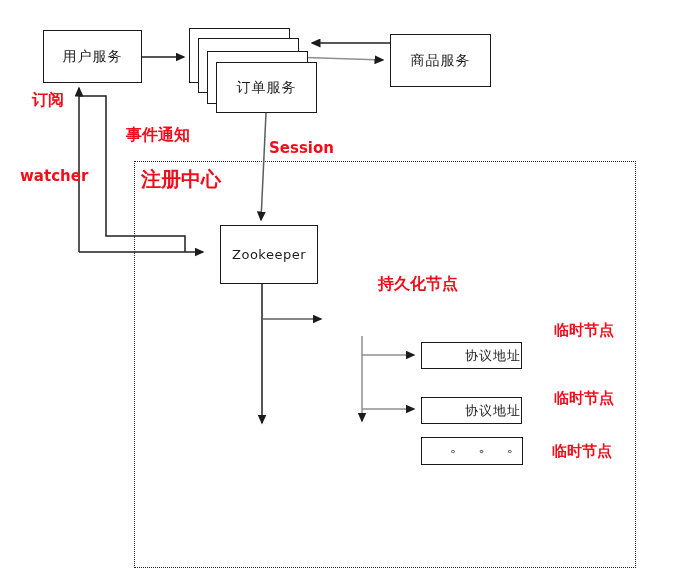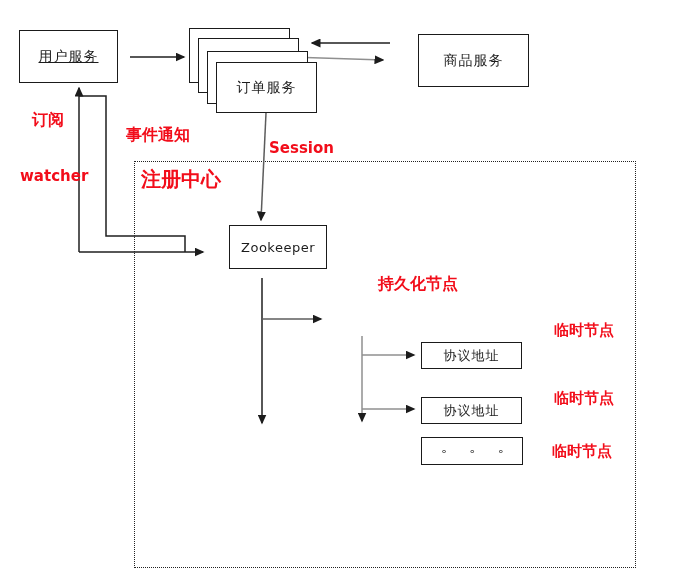--- a/index.html
+++ b/index.html
@@ -20,21 +20,21 @@
   .wD{stroke:var(--c-line-dark);}
   .wM{stroke:var(--c-line-mid);}
   .wG{stroke:var(--c-line-gray);}
   .node{
     position:absolute;background:#ffffff;border:1.6px solid var(--c-box-border);
     display:flex;align-items:center;justify-content:center;
     font-size:14px;color:#1c1c1c;letter-spacing:1px;z-index:3;
     box-sizing:border-box;
   }
   .node.latin{font-size:13px;letter-spacing:0.5px;}
-  .node.small{font-size:13px;}
+  .node.small{font-size:13px;justify-content:flex-end;}
   .stack-layer{position:absolute;background:#ffffff;border:1.6px solid var(--c-box-border);z-index:3;box-sizing:border-box;}
   .registry-box{
     position:absolute;left:134px;top:161px;width:502px;height:407px;
     border:1.6px dotted #222;z-index:1;box-sizing:border-box;
   }
   .lbl{
     position:absolute;color:var(--c-label-red);font-weight:bold;
     font-size:15px;white-space:nowrap;z-index:4;line-height:1;
   }
   .ellipsis-node{letter-spacing:9px;text-indent:9px;font-size:11px;color:#333;}
@@ -71,53 +71,53 @@
 
     <line class="wM" x1="262" y1="319" x2="321" y2="319" marker-end="url(#ah)"></line>
 
     <line class="wG" x1="362" y1="336" x2="362" y2="421" marker-end="url(#ah)"></line>
 
     <line class="wG" x1="362" y1="355" x2="414" y2="355" marker-end="url(#ah)"></line>
 
     <line class="wG" x1="362" y1="409" x2="414" y2="409" marker-end="url(#ah)"></line>
   </svg>
 
-  <div class="node" style="left:19px;top:30px;width:99px;height:53px;text-decoration:underline;">
+  <div class="node" style="left:43px;top:30px;width:99px;height:53px;">
     <span>用户服务</span>
   </div>
 
   <div class="stack-layer" style="left:189px;top:28px;width:101px;height:55px;"></div>
   <div class="stack-layer" style="left:198px;top:38px;width:101px;height:55px;"></div>
   <div class="stack-layer" style="left:207px;top:51px;width:101px;height:53px;"></div>
   <div class="node" style="left:216px;top:62px;width:101px;height:51px;z-index:3;">
     <span>订单服务</span>
   </div>
 
-  <div class="node" style="left:390px;top:34px;width:111px;height:53px;margin-left:28px;">
+  <div class="node" style="left:390px;top:34px;width:101px;height:53px;">
     <span>商品服务</span>
   </div>
 
-  <div class="node latin" style="left:229px;top:225px;width:98px;height:44px;text-align:center;">
+  <div class="node latin" style="left:220px;top:225px;width:98px;height:59px;text-align:center;">
     <span>Zookeeper</span>
   </div>
 
 
   <div class="node small" style="left:421px;top:342px;width:101px;height:27px;">
     <span>协议地址</span>
   </div>
 
   <div class="node small" style="left:421px;top:397px;width:101px;height:27px;">
     <span>协议地址</span>
   </div>
 
   <div class="node small" style="left:421px;top:437px;width:102px;height:28px;">
     <span class="ellipsis-node">∘ ∘ ∘</span>
   </div>
 
-  <div class="lbl" style="left:32px;top:112px;font-size:16px;">订阅</div>
+  <div class="lbl" style="left:32px;top:92px;font-size:16px;">订阅</div>
   <div class="lbl" style="left:20px;top:126px;margin-top:43px;">watcher</div>
   <div class="lbl" style="left:94px;top:127px;font-size:16px;margin-left:32px;">事件通知</div>
   <div class="lbl" style="left:269px;top:141px;">Session</div>
   <div class="lbl" style="left:141px;top:169px;font-size:20px;">注册中心</div>
   <div class="lbl" style="left:378px;top:276px;font-size:16px;">持久化节点</div>
   <div class="lbl" style="left:554px;top:323px;">临时节点</div>
   <div class="lbl" style="left:554px;top:391px;">临时节点</div>
   <div class="lbl" style="left:552px;top:444px;">临时节点</div>
 
 </div>

